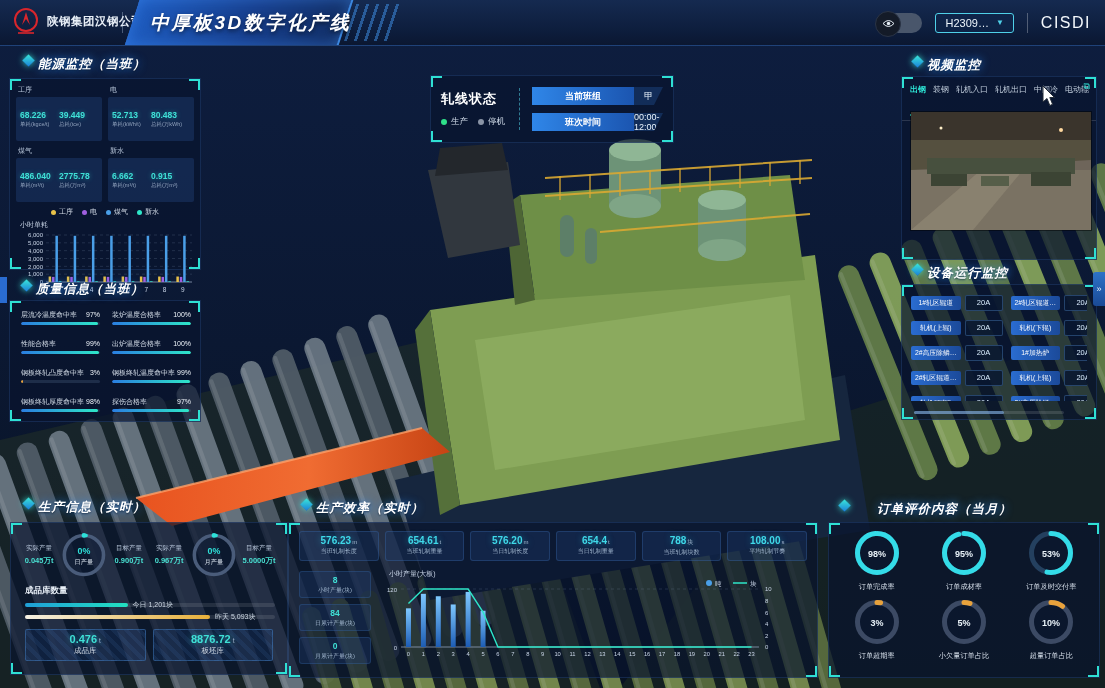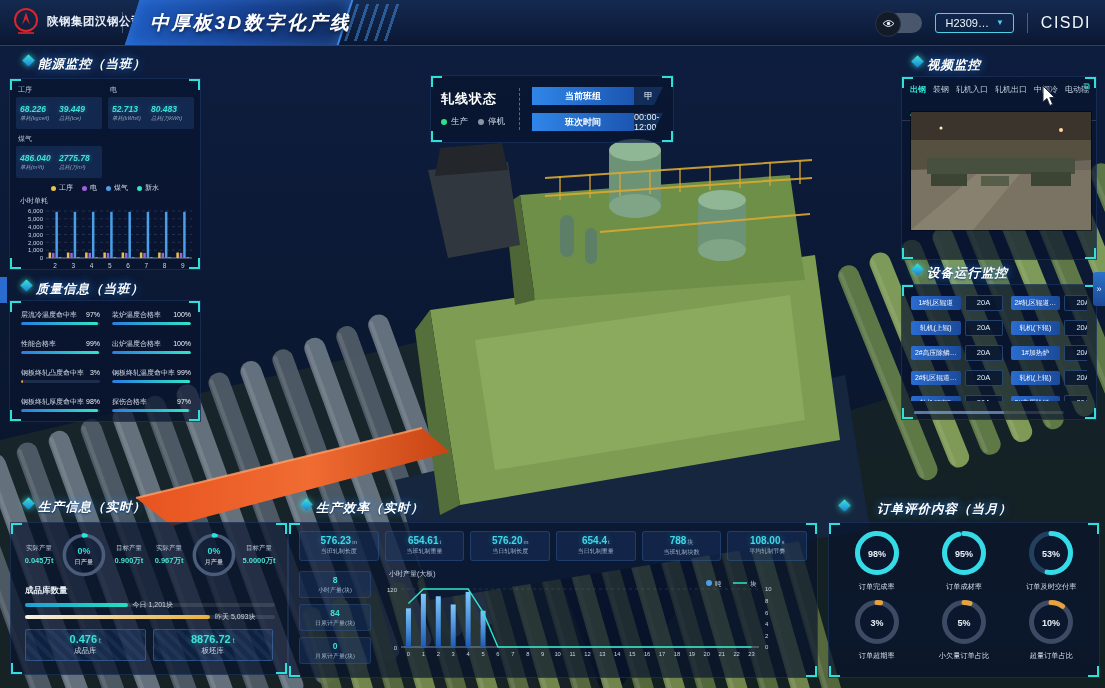--- a/index.html
+++ b/index.html
@@ -57,21 +57,21 @@
   .ls-badge{height:18px;display:flex;clip-path:polygon(0 0,100% 0,calc(100% - 9px) 100%,0 100%);}
   .ls-badge .lab{width:102px;background:linear-gradient(90deg,#2f86e8,#1b55b0);color:#fff;font-size:9px;font-weight:bold;
      display:flex;align-items:center;justify-content:center;}
   .ls-badge .val{flex:1;background:rgba(30,72,132,.48);color:#eaf4fc;font-size:9px;
      display:flex;align-items:center;justify-content:center;}
 
   
   .energy-box{left:9px;top:78px;width:192px;height:192px;padding:6px 6px 4px;box-sizing:border-box;}
   .egrid{display:grid;grid-template-columns:1fr 1fr;gap:5px 6px;}
   .egroup .gname{font-size:7px;color:#b8c6da;margin:0 0 2px 2px;}
-  .egroup .gbox{background:rgba(42,84,150,.30);border-radius:2px;padding:7px 4px;display:flex;font-style:italic;}
+  .egroup .gbox{background:rgba(42,84,150,.30);border-radius:2px;padding:13px 4px;display:flex;}
   .emetric{flex:1;min-width:0;}
   .emetric .v{font-size:8.5px;font-weight:bold;color:#3fe0d6;text-shadow:0 0 5px rgba(46,224,216,.45);white-space:nowrap;}
   .emetric .l{font-size:5.5px;color:#8fa2bc;margin-top:1px;white-space:nowrap;}
   .elegend{display:flex;justify-content:center;gap:9px;margin-top:5px;font-size:7px;color:#d4dde8;}
   .elegend .it{display:flex;align-items:center;gap:3px;}
   .elegend .dot{width:5px;height:5px;border-radius:50%;}
   .echart-title{font-size:7px;color:#c8d4e6;margin:3px 0 0 4px;}
 
   
   .quality-box{left:9px;top:300px;width:192px;height:122px;padding:9px 11px;box-sizing:border-box;
@@ -379,20 +379,33 @@
             <div class="emetric">
               <div class="v">486.040</div>
               <div class="l">单耗(m³/t)</div>
             </div>
             <div class="emetric">
               <div class="v">2775.78</div>
               <div class="l">总耗(万m³)</div>
             </div>
           </div>
         </div>
+        <div class="egroup">
+          <div class="gname">新水</div>
+          <div class="gbox">
+            <div class="emetric">
+              <div class="v">6.662</div>
+              <div class="l">单耗(m³/t)</div>
+            </div>
+            <div class="emetric">
+              <div class="v">0.915</div>
+              <div class="l">总耗(万m³)</div>
+            </div>
+          </div>
+        </div>
       </div>
     <div class="elegend" id="energy-legend">
         <div class="it">
           <span class="dot" style="background: rgb(232, 194, 74);"></span>
           <span>工序</span>
         </div>
         <div class="it">
           <span class="dot" style="background: rgb(160, 95, 224);"></span>
           <span>电</span>
         </div>

